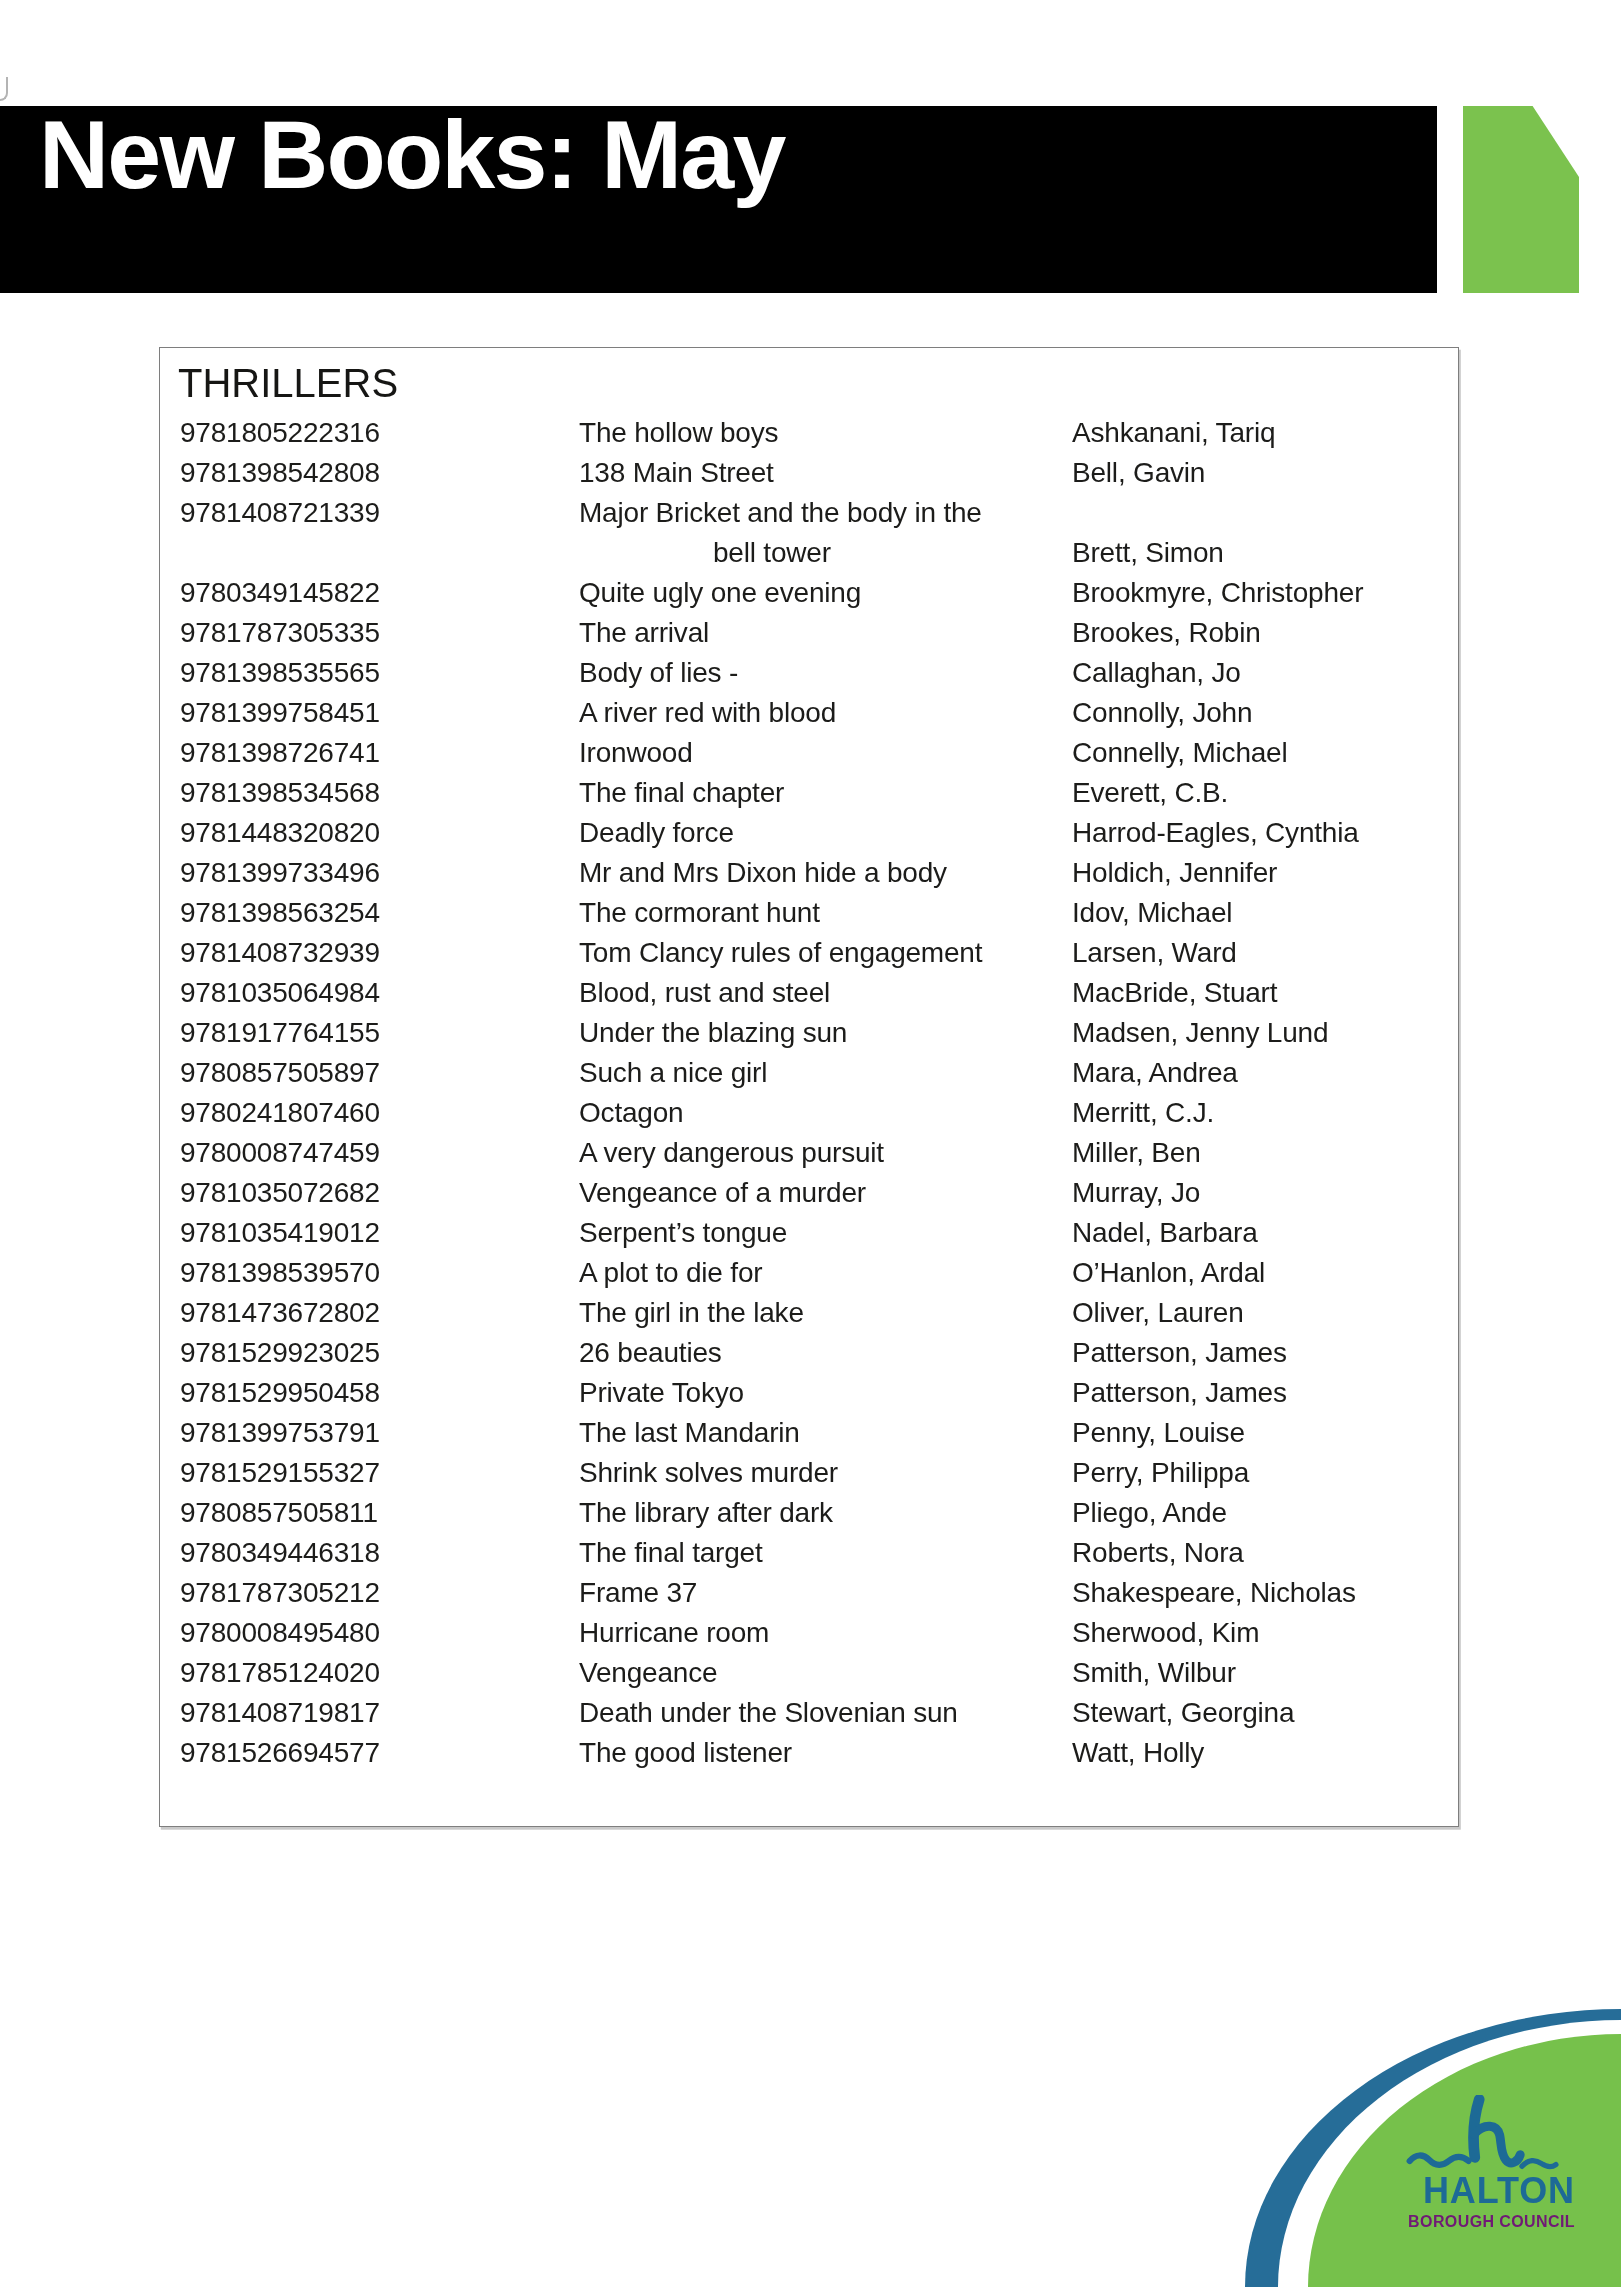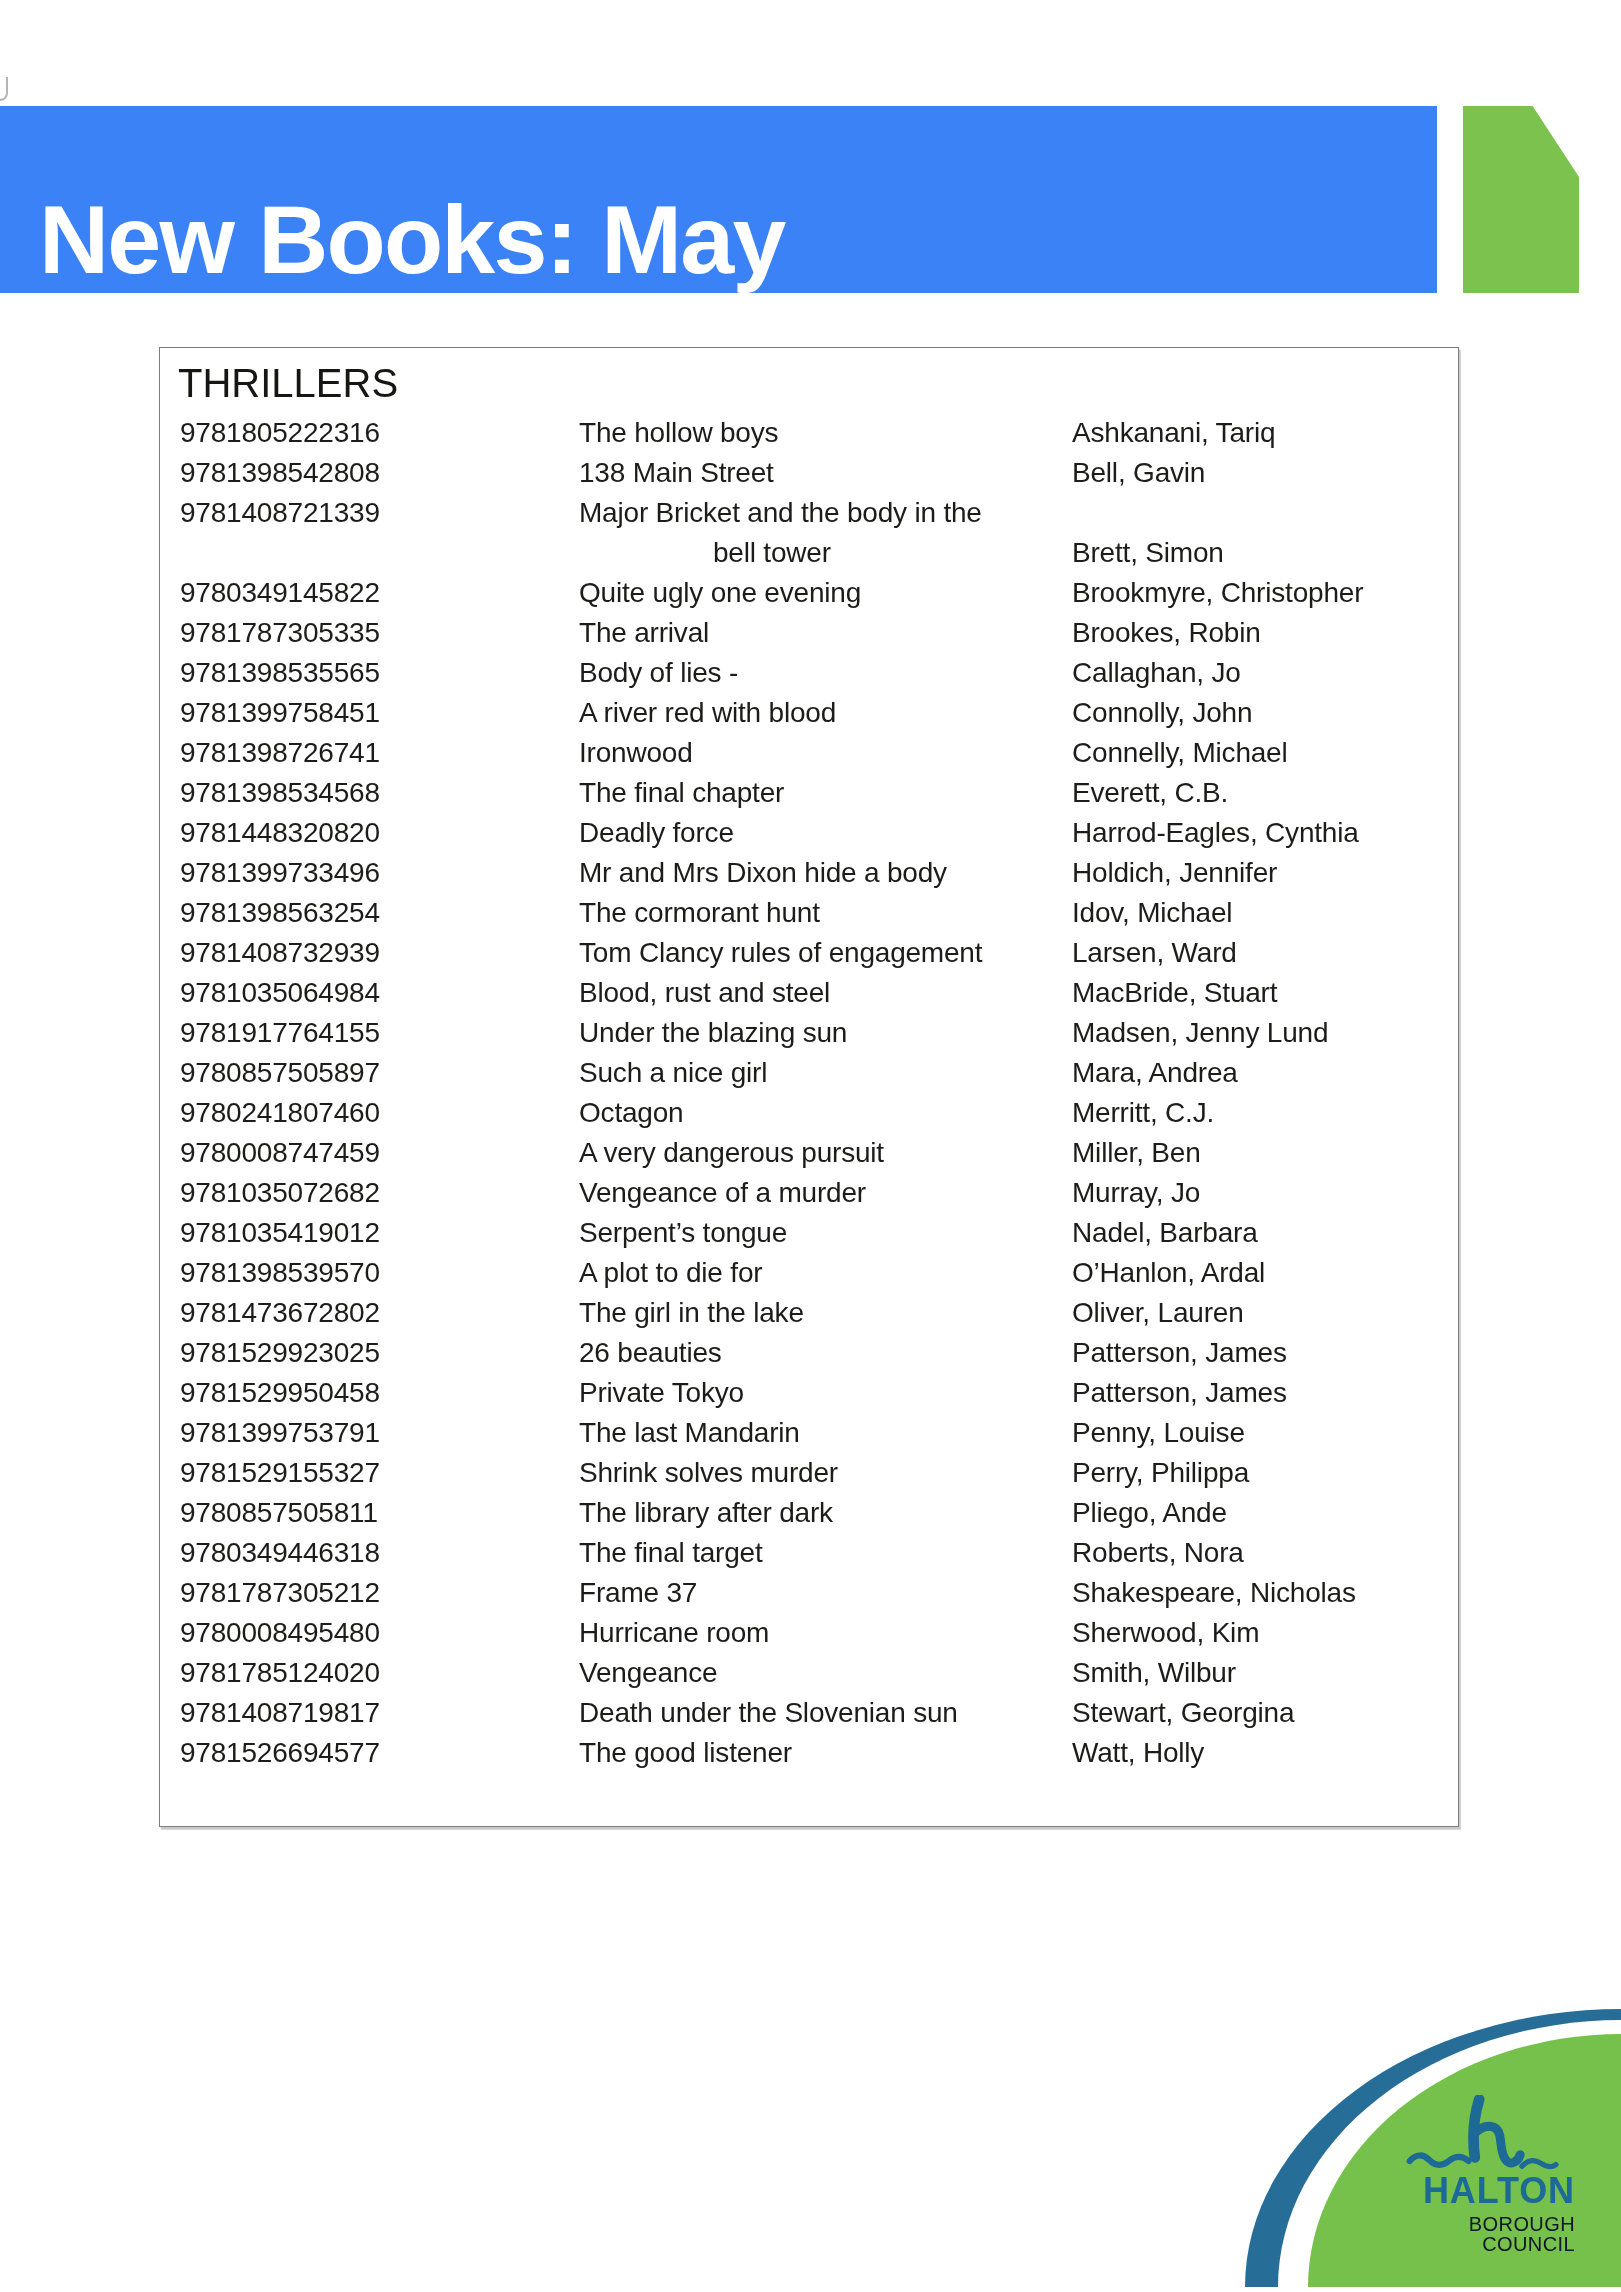--- a/index.html
+++ b/index.html
@@ -26,23 +26,23 @@
     opacity: 0.75;
   }
 
   
   .banner {
     position: absolute;
     left: 0;
     top: 106px;
     width: 1437px;
     height: 187px;
-    background: #3b82f6;
+    background: #000000;
     display: flex;
-    align-items: flex-end;
+    align-items: flex-start;
   }
   .banner h1 {
     margin: 0;
     padding: 0 0 5.4px 39px;
     font-size: 97px;
     line-height: 1;
     font-weight: bold;
     letter-spacing: -1.8px;
     color: #ffffff;
   }
@@ -121,25 +121,25 @@
   .logo-title {
     margin-top: -3.6px;
     font-size: 36px;
     font-weight: bold;
     letter-spacing: 0.9px;
     line-height: 1;
     color: #1d6a96;
   }
   .logo-subtitle {
     margin-top: 4.5px;
-    font-size: 20px;
-    font-weight: normal;
+    font-size: 16px;
+    font-weight: bold;
     letter-spacing: 0.4px;
     line-height: 1;
-    color: #0f172a;
+    color: #701a75;
   }
 </style>
 </head>
 <body>
 
 <div class="page">
 
   <div class="edge-artifact"></div>
 
   <header class="banner">

